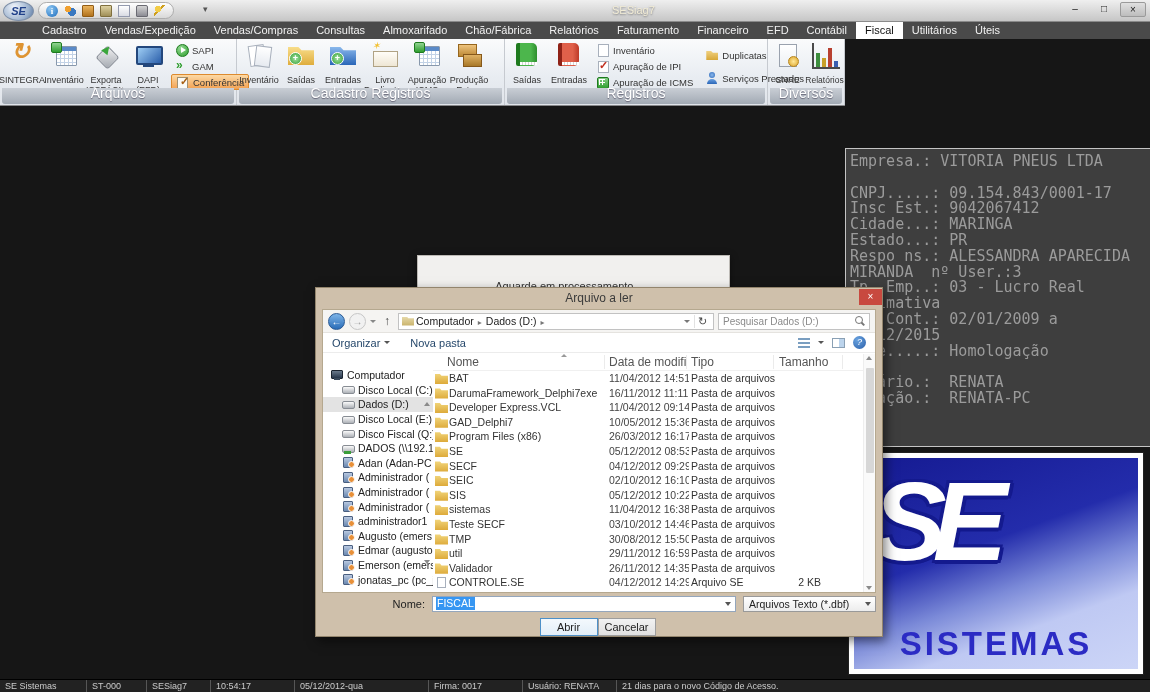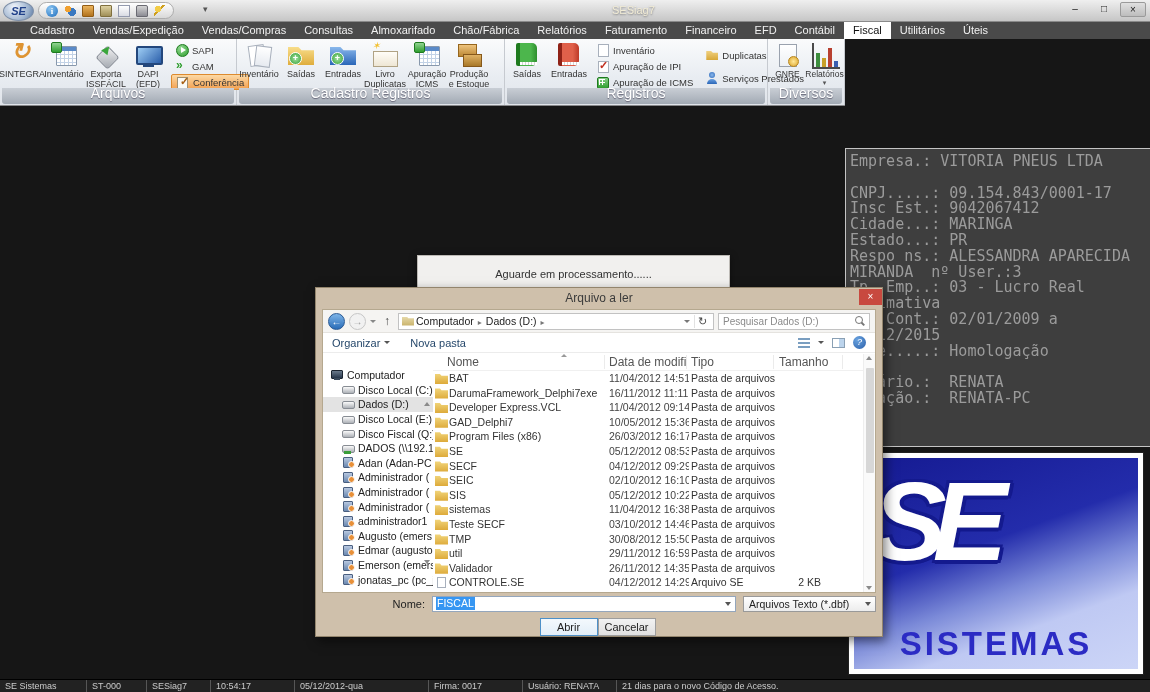--- a/index.html
+++ b/index.html
@@ -26,38 +26,38 @@
   .ic-qat-printer{background:linear-gradient(#d4d4d4,#8c8c94);border:1px solid #6a6a72;border-radius:2px 2px 1px 1px}
   .ic-qat-key{background:radial-gradient(circle at 4px 4px,#f2cc46 0 3px,transparent 3px),
               linear-gradient(135deg,transparent 6px,#cf9f1e 6px 8px,transparent 8px)}
   .qat-more{position:absolute;left:203px;top:4px;font-size:9px;color:#555}
   .win-title{position:absolute;left:612px;top:4px;font-size:11px;color:#f2ecd6;text-shadow:0 1px 2px #777}
   .win-controls{position:absolute;right:4px;top:2px;display:flex;gap:3px}
   .wc{width:26px;height:15px;text-align:center;line-height:14px;font-size:10px;color:#222;cursor:default}
   .wc-close{background:linear-gradient(#e0e0e0,#bdbdbd);border:1px solid #9a9a9a;border-radius:2px}
 
   
-  .tabbar{position:absolute;left:0;top:22px;right:0;height:17px;background:#4a4a4a;display:flex;padding-left:21px}
+  .tabbar{position:absolute;left:0;top:22px;right:0;height:17px;background:#4a4a4a;display:flex;padding-left:33px}
   .tab{padding:0 9px;font-size:11px;line-height:17px;color:#f1f1f1;white-space:nowrap}
   .tab.active{background:#fff;color:#111}
 
   
   .ribbon{position:absolute;left:0;top:39px;width:845px;height:67px;
     background:linear-gradient(#fafbfc,#e9edf2 55%,#e0e4ea);border-bottom:1px solid #87888a;display:flex}
   .rgroup{position:relative;height:100%;padding:2px 1px 13px;border-right:1px solid #c6cad0}
   .g-arquivos{width:237px}.g-cadreg{width:268px}.g-registros{width:263px}.g-diversos{width:77px}
   .rg-label{position:absolute;left:2px;right:2px;bottom:1px;height:16px;border-radius:0 0 3px 3px;
     background:linear-gradient(#c9ced5,#a2aab4);color:#fff;font-size:14px;line-height:11px;text-align:center;
     text-shadow:0 1px 1px #667}
   .rg-row{display:flex;align-items:flex-start;height:52px}
   .lg-col{display:flex}
   .rbtn-lg{width:42px;display:flex;flex-direction:column;align-items:center;padding-top:1px;cursor:default}
   .g-diversos .rbtn-lg{width:37px}
   .rbi{width:30px;height:27px;position:relative;display:block;flex:none}
-  .rbl{font-size:9px;line-height:9.5px;text-align:center;color:#333;white-space:pre-line;margin-top:1px}
+  .rbl{font-size:9px;line-height:9.5px;text-align:center;color:#333;white-space:pre-line;margin-top:7px}
   .g-diversos .rbl{font-size:8.5px}
   .rbtn-lg.dropdown::after{content:"▾";font-size:7px;color:#555;line-height:5px}
   .sm-col{display:flex;flex-direction:column;margin-left:2px;padding-top:1px}
   .sm-col2{margin-left:4px;height:50px;justify-content:center;gap:7px}
   .rbtn-sm{display:flex;align-items:center;gap:3px;height:16px;font-size:9.5px;color:#333;padding:0 4px;white-space:nowrap}
   .rbtn-sm.highlighted{background:linear-gradient(#fcd9a5,#f3a151);border:1px solid #dd8a2e;border-radius:2px}
 
   
   .ic-sintegra::before{content:"↻";position:absolute;left:4px;top:-4px;font-size:23px;font-weight:bold;color:#de9433}
   .ic-cal-green::before,.ic-calc::before{content:"";position:absolute;left:7px;top:4px;width:19px;height:18px;
@@ -143,21 +143,21 @@
     background:linear-gradient(160deg,#151a91 0%,#232cab 42%,#7b8ad8 60%,#bfc9f3 75%,#ccd5f7 100%)}
   .se-word{position:absolute;left:18px;top:8px;font:bold italic 112px/112px "Liberation Sans",sans-serif;
     letter-spacing:-14px;color:#fff;
     text-shadow:3px 3px 0 #141a8e,-3px -3px 0 #141a8e,3px -3px 0 #141a8e,-3px 3px 0 #141a8e,4px 0 0 #141a8e,0 4px 0 #141a8e}
   .se-sub{position:absolute;left:0;right:0;bottom:8px;text-align:center;
     font:bold 33px/34px "Liberation Sans",sans-serif;color:#2b2bc4;letter-spacing:3px}
 
   
   .progress-win{position:absolute;left:417px;top:255px;width:313px;height:54px;background:#f1f0ee;
     border:1px solid #bdbab5;box-shadow:0 2px 8px rgba(0,0,0,.45)}
-  .progress-text{text-align:center;margin-top:12px;font-size:11px;color:#333}
+  .progress-text{text-align:center;margin-top:24px;font-size:11px;color:#333}
   .progress-bar{margin:8px 8px 0;height:20px;background:linear-gradient(#dde4f2,#c2cee8);border:1px solid #a6b2ca}
 
   
   .dialog{position:absolute;left:315px;top:287px;width:568px;height:350px;background:#cfc0ab;
     border:1px solid #93856d;box-shadow:3px 4px 10px rgba(0,0,0,.5)}
   .dlg-title{height:21px;text-align:center;font-size:12px;line-height:21px;color:#3a3a3a}
   .dlg-close{position:absolute;right:0;top:1px;width:23px;height:16px;background:#c8493f;color:#fff;
     font-size:10px;line-height:15px;text-align:center;cursor:default}
   .dlg-body{position:absolute;left:6px;right:6px;top:21px;height:284px;background:#fff;border:1px solid #b5a88f;overflow:hidden}
 

